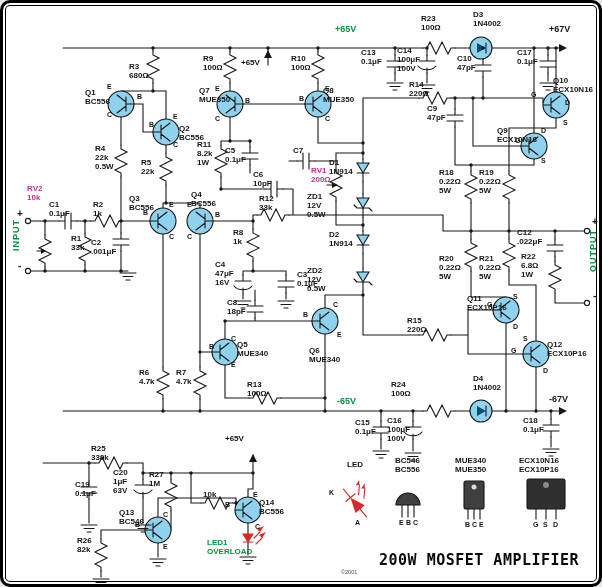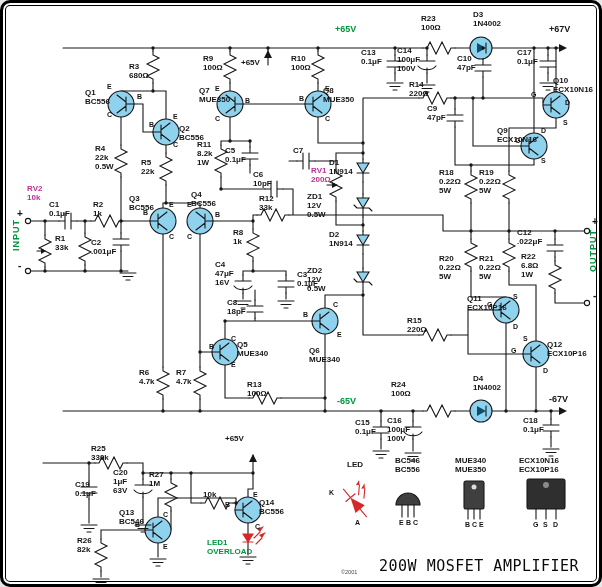--- a/index.html
+++ b/index.html
@@ -8,21 +8,21 @@
         box-shadow:inset 0 0 0 2px #fff, inset 0 0 0 3px #000;}
   svg.cv{position:absolute;left:0;top:0;}
   .l{position:absolute;font-size:8px;font-weight:700;line-height:1.1;color:#141414;white-space:nowrap;}
   .l i{display:block;font-style:normal;}
   .g{color:#00953f;}
   .m{color:#bc3390;}
   .pl{position:absolute;font-size:7px;font-weight:700;color:#141414;font-style:normal;line-height:1;}
   .sign{position:absolute;font-size:10px;font-weight:700;color:#141414;line-height:1;}
   .vert{writing-mode:vertical-rl;transform:rotate(180deg);font-size:9px;font-weight:700;letter-spacing:1px;}
   .title{position:absolute;left:376px;top:548px;font-family:"DejaVu Sans Mono",monospace;
-         font-weight:400;font-size:15px;letter-spacing:.5px;color:#0a0a0a;margin-top:6px;}
+         font-weight:700;font-size:15px;letter-spacing:.5px;color:#0a0a0a;}
   .sc{position:absolute;left:338px;top:543px;width:26px;height:21px;background:#0f0f0f;color:#fff;
       font-weight:700;font-size:11px;display:flex;align-items:center;justify-content:center;border-radius:3px;margin-top:40px;}
   .cpy{position:absolute;left:338px;top:566px;font-size:5.5px;color:#444;}
 </style>
 </head>
 <body>
 
 <div class="wrap">
 
 <svg class="cv" width="602" height="587" viewBox="0 0 602 587">
@@ -271,21 +271,21 @@
     </g>
 
     <g>
       <rect x="524" y="476" width="38" height="30" rx="2" fill="#2f2f2f"></rect>
       <circle cx="543" cy="482" r="3" fill="#8a8a8a" stroke="none"></circle>
       <path d="M533,506v10M543,506v10M553,506v10"></path>
     </g>
   </g>
 </svg>
 
-<div class="l" style="left:52px;top:232px">
+<div class="l" style="left:68px;top:232px">
       <i>R1</i>
       <i>33k</i>
     </div>
 <div class="l" style="left:90px;top:198px">
       <i>R2</i>
       <i>1k</i>
     </div>
 <div class="l" style="left:126px;top:60px">
       <i>R3</i>
       <i>680Ω</i>

